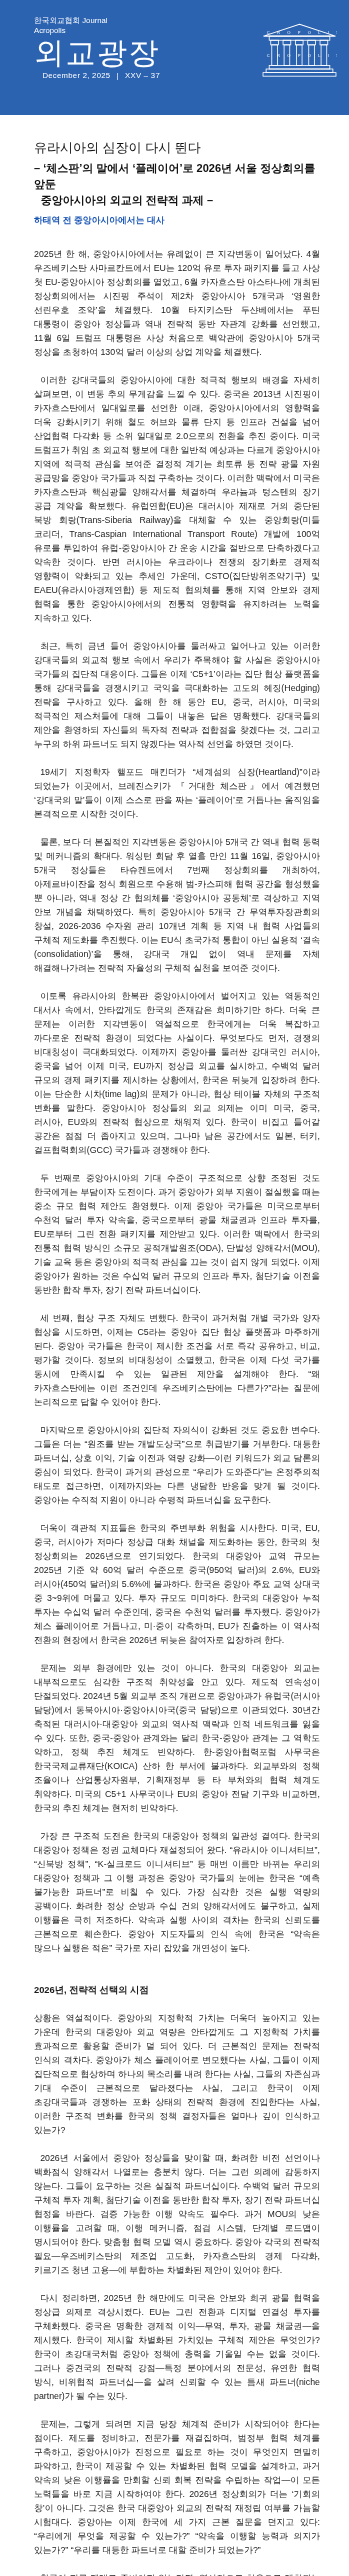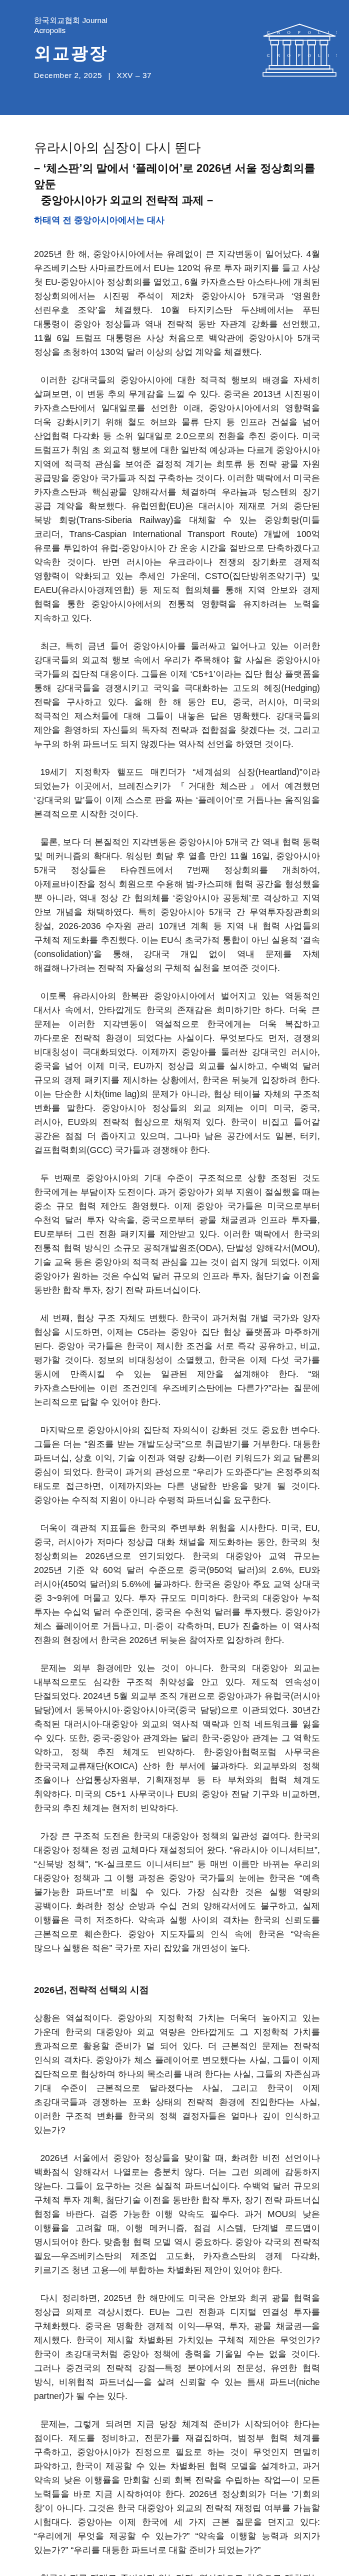--- a/index.html
+++ b/index.html
@@ -5,22 +5,22 @@
 <style>
   * { margin:0; padding:0; box-sizing:border-box; }
   html,body { background:#ffffff; }
   body { font-family:"Liberation Sans","DejaVu Sans",sans-serif; color:#1b1b1b; }
   .page { position:relative; width:350px; height:2650px; background:#ffffff; overflow:hidden; margin:0; }
 
   
   .banner { position:relative; width:350px; height:115px; background:#2c63b1; }
   .banner-left { position:absolute; left:34px; top:15.5px; color:#ffffff; }
   .journal-line { font-size:7.7px; line-height:10.8px; color:#ffffff; font-weight:400; }
-  .brand { font-family:"DejaVu Serif","Liberation Serif",serif; font-weight:700; font-size:17px; line-height:26px; margin-top:3.1px; letter-spacing:1.5px; color:#ffffff; }
-  .date-line { margin-top:5.2px; font-size:7.7px; color:#ffffff; letter-spacing:0.3px; }
+  .brand { font-family:"DejaVu Serif","Liberation Serif",serif; font-weight:400; font-size:30px; line-height:26px; margin-top:3.1px; letter-spacing:1.5px; color:#ffffff; }
+  .date-line { margin-top:5.2px; font-size:7.7px; color:#ffffff; letter-spacing:0.3px;text-align:right; }
   .date-sep { margin:0 6.2px; }
   .temple { position:absolute; right:13.4px; top:23px; }
   .temple text { font-family:"Liberation Sans",sans-serif; font-size:8px; fill:#ffffff; }
 
   
   .article { padding:24px 30px 0 34px; }
   .title { font-size:13px; line-height:17.5px; font-weight:400; color:#111111; }
   .subtitle { margin-top:3.1px; font-size:11px; line-height:16px; font-weight:700; color:#111111; }
   .subtitle .line2 { padding-left:6.7px; }
   .author { margin-top:7.7px; font-size:8.8px; font-weight:700; color:#1b57b5; }
@@ -69,21 +69,21 @@
       <rect x="14" y="82" width="118" height="7" stroke="#ffffff" stroke-width="1.6" fill="none"></rect>
       <rect x="8" y="89" width="130" height="7" stroke="#ffffff" stroke-width="1.6" fill="none"></rect>
       <rect x="2" y="96" width="142" height="7" stroke="#ffffff" stroke-width="1.6" fill="none"></rect>
     </svg>
   </header>
 
   <main class="article">
     <h1 class="title">유라시아의 심장이 다시 뛴다</h1>
     <div class="subtitle">
       <div class="line1">– ‘체스판’의 말에서 ‘플레이어’로 2026년 서울 정상회의를 앞둔</div>
-      <div class="line2">중앙아시아가 외교의 전략적 과제 –</div>
+      <div class="line2">중앙아시아의 외교의 전략적 과제 –</div>
     </div>
     <div class="author">하태역 전 중앙아시아에서는 대사</div>
 
     <div class="body-text">
       <p>2025년 한 해, 중앙아시아에서는 유례없이 큰 지각변동이 일어났다. 4월 우즈베키스탄 사마르칸트에서 EU는 120억 유로 투자 패키지를 들고 사상 첫 EU-중앙아시아 정상회의를 열었고, 6월 카자흐스탄 아스타나에 개최된 정상회의에서는 시진핑 주석이 제2차 중앙아시아 5개국과 ‘영원한 선린우호 조약’을 체결했다. 10월 타지키스탄 두샨베에서는 푸틴 대통령이 중앙아 정상들과 역내 전략적 동반 자관계 강화를 선언했고, 11월 6일 트럼프 대통령은 사상 처음으로 백악관에 중앙아시아 5개국 정상을 초청하여 130억 달러 이상의 상업 계약을 체결했다.</p>
       <p class="indent">이러한 강대국들의 중앙아시아에 대한 적극적 행보의 배경을 자세히 살펴보면, 이 변동 추의 무게감을 느낄 수 있다. 중국은 2013년 시진핑이 카자흐스탄에서 일대일로를 선언한 이래, 중앙아시아에서의 영향력을 더욱 강화시키기 위해 철도 허브와 물류 단지 등 인프라 건설을 넘어 산업협력 다각화 등 소위 일대일로 2.0으로의 전환을 추진 중이다. 미국 트럼프가 취임 초 외교적 행보에 대한 일반적 예상과는 다르게 중앙아시아 지역에 적극적 관심을 보여준 결정적 계기는 희토류 등 전략 광물 자원 공급망을 중앙아 국가들과 직접 구축하는 것이다. 이러한 맥락에서 미국은 카자흐스탄과 핵심광물 양해각서를 체결하며 우라늄과 텅스텐의 장기 공급 계약을 확보했다. 유럽연합(EU)은 대러시아 제재로 거의 중단된 북방 회랑(Trans-Siberia Railway)을 대체할 수 있는 중앙회랑(미들 코리더, Trans-Caspian International Transport Route) 개발에 100억 유로를 투입하여 유럽-중앙아시아 간 운송 시간을 절반으로 단축하겠다고 약속한 것이다. 반면 러시아는 우크라이나 전쟁의 장기화로 경제적 영향력이 약화되고 있는 추세인 가운데, CSTO(집단방위조약기구) 및 EAEU(유라시아경제연합) 등 제도적 협의체를 통해 지역 안보와 경제 협력을 통한 중앙아시아에서의 전통적 영향력을 유지하려는 노력을 지속하고 있다.</p>
       <p class="indent">최근, 특히 금년 들어 중앙아시아를 둘러싸고 일어나고 있는 이러한 강대국들의 외교적 행보 속에서 우리가 주목해야 할 사실은 중앙아시아 국가들의 집단적 대응이다. 그들은 이제 ‘C5+1’이라는 집단 협상 플랫폼을 통해 강대국들을 경쟁시키고 국익을 극대화하는 고도의 헤징(Hedging) 전략을 구사하고 있다. 올해 한 해 동안 EU, 중국, 러시아, 미국의 적극적인 제스처들에 대해 그들이 내놓은 답은 명확했다. 강대국들의 제안을 환영하되 자신들의 독자적 전략과 접합점을 찾겠다는 것, 그리고 누구의 하위 파트너도 되지 않겠다는 역사적 선언을 하였던 것이다.</p>
       <p class="indent">19세기 지정학자 핼포드 매킨더가 “세계섬의 심장(Heartland)”이라 되었는가 이곳에서, 브레진스키가 『거대한 체스판』에서 예견했던 ‘강대국의 말’들이 이제 스스로 판을 짜는 ‘플레이어’로 거듭나는 움직임을 본격적으로 시작한 것이다.</p>
       <p class="indent">물론, 보다 더 본질적인 지각변동은 중앙아시아 5개국 간 역내 협력 동력 및 메커니즘의 확대다. 워싱턴 회담 후 열흘 만인 11월 16일, 중앙아시아 5개국 정상들은 타슈켄트에서 7번째 정상회의를 개최하여, 아제르바이잔을 정식 회원으로 수용해 범-카스피해 협력 공간을 형성했을 뿐 아니라, 역내 정상 간 협의체를 ‘중앙아시아 공동체’로 격상하고 지역 안보 개념을 채택하였다. 특히 중앙아시아 5개국 간 무역투자장관회의 창설, 2026-2036 수자원 관리 10개년 계획 등 지역 내 협력 사업들의 구체적 제도화를 추진했다. 이는 EU식 초국가적 통합이 아닌 실용적 ‘결속(consolidation)’을 통해, 강대국 개입 없이 역내 문제를 자체 해결해나가려는 전략적 자율성의 구체적 실천을 보여준 것이다.</p>
       <p class="indent">이토록 유라시아의 한복판 중앙아시아에서 벌어지고 있는 역동적인 대서사 속에서, 안타깝게도 한국의 존재감은 희미하기만 하다. 더욱 큰 문제는 이러한 지각변동이 역설적으로 한국에게는 더욱 복잡하고 까다로운 전략적 환경이 되었다는 사실이다. 무엇보다도 먼저, 경쟁의 비대칭성이 극대화되었다. 이제까지 중앙아를 둘러싼 강대국인 러시아, 중국을 넘어 이제 미국, EU까지 정상급 외교를 실시하고, 수백억 달러 규모의 경제 패키지를 제시하는 상황에서, 한국은 뒤늦게 입장하려 한다. 이는 단순한 시차(time lag)의 문제가 아니라, 협상 테이블 자체의 구조적 변화를 말한다. 중앙아시아 정상들의 외교 의제는 이미 미국, 중국, 러시아, EU와의 전략적 협상으로 채워져 있다. 한국이 비집고 들어갈 공간은 점점 더 좁아지고 있으며, 그나마 남은 공간에서도 일본, 터키, 걸프협력회의(GCC) 국가들과 경쟁해야 한다.</p>

